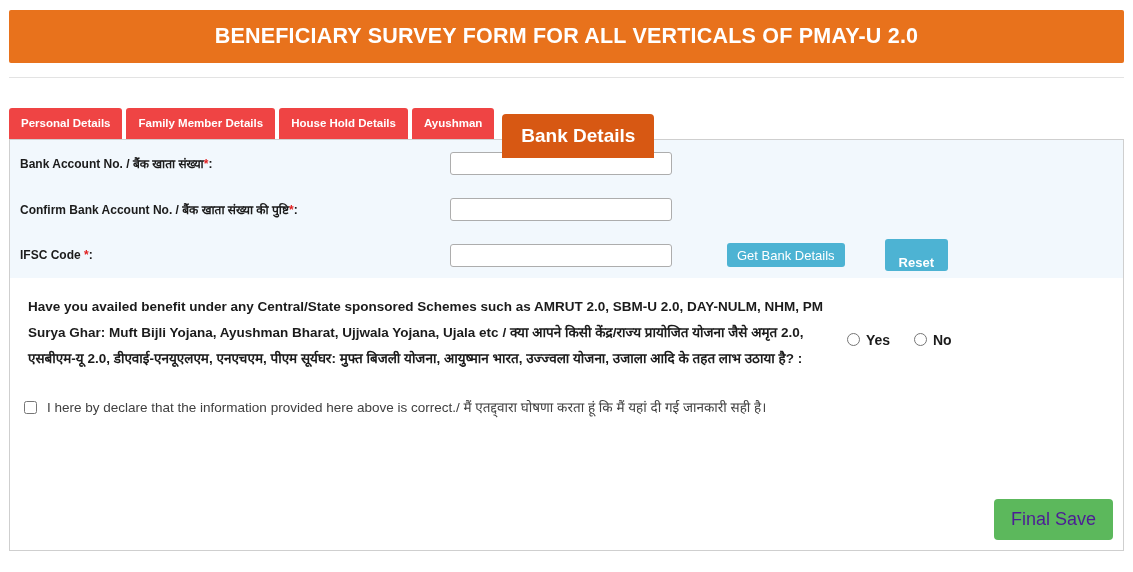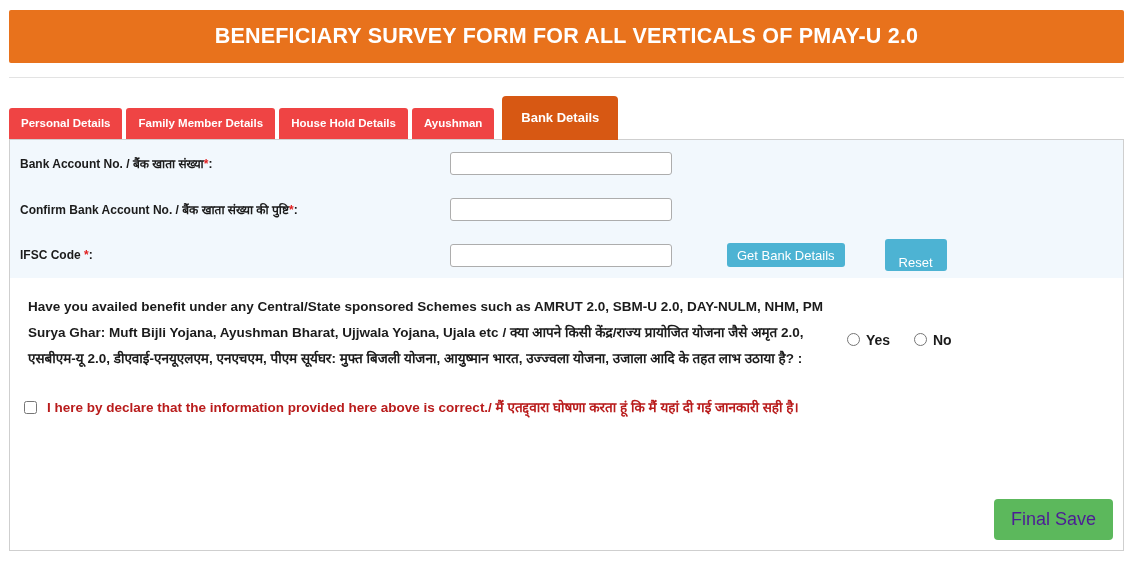--- a/index.html
+++ b/index.html
@@ -63,29 +63,29 @@
     height: 31px;
     line-height: 31px;
     margin-right: 4px;
     border-radius: 3px 3px 0 0;
     white-space: nowrap;
     cursor: pointer;
     box-sizing: border-box;
   }
   .tab.active {
     background: #d75813;
-    font-size: 13px;
+    font-size: 19px;
     height: 44px;
     line-height: 44px;
     padding: 0 19px;
     margin-right: 0;
     margin-left: 4px;
     border-radius: 4px 4px 0 0;
     position: relative;
-    top: 1px;
+    top: 19px;
   }
   
   .panel {
     margin: 0 9px 0 9px;
     border: 1px solid #cfcfcf;
     border-top: 1px solid #cfcfcf;
     box-sizing: border-box;
     height: 412px;
     background: #ffffff;
     position: relative;
@@ -130,20 +130,21 @@
     font-family: "Liberation Sans", sans-serif;
     font-size: 13px;
     height: 24px;
     padding: 0 10px;
     margin-left: 55px;
     cursor: pointer;
   }
   .btn-blue.reset {
     margin-left: 40px;
     padding: 16px 14px;
+    font-weight: bold;
   }
   
   .question-block {
     display: flex;
     align-items: center;
     padding: 16px 10px 0 18px;
     box-sizing: border-box;
   }
   .question-text {
     width: 805px;
@@ -172,22 +173,22 @@
   .declare {
     display: flex;
     align-items: flex-start;
     padding: 26px 10px 0 14px;
     box-sizing: border-box;
   }
   .declare input[type="checkbox"] {
     margin: 3px 10px 0 0;
   }
   .declare-text {
-    color: #b91c1c;
-    font-weight: bold;
+    color: #404040;
+    font-weight: normal;
     font-size: 13.5px;
   }
   
   .final-row {
     position: absolute;
     right: 10px;
     bottom: 10px;
   }
   .final-save {
     background: #5cb85c;

